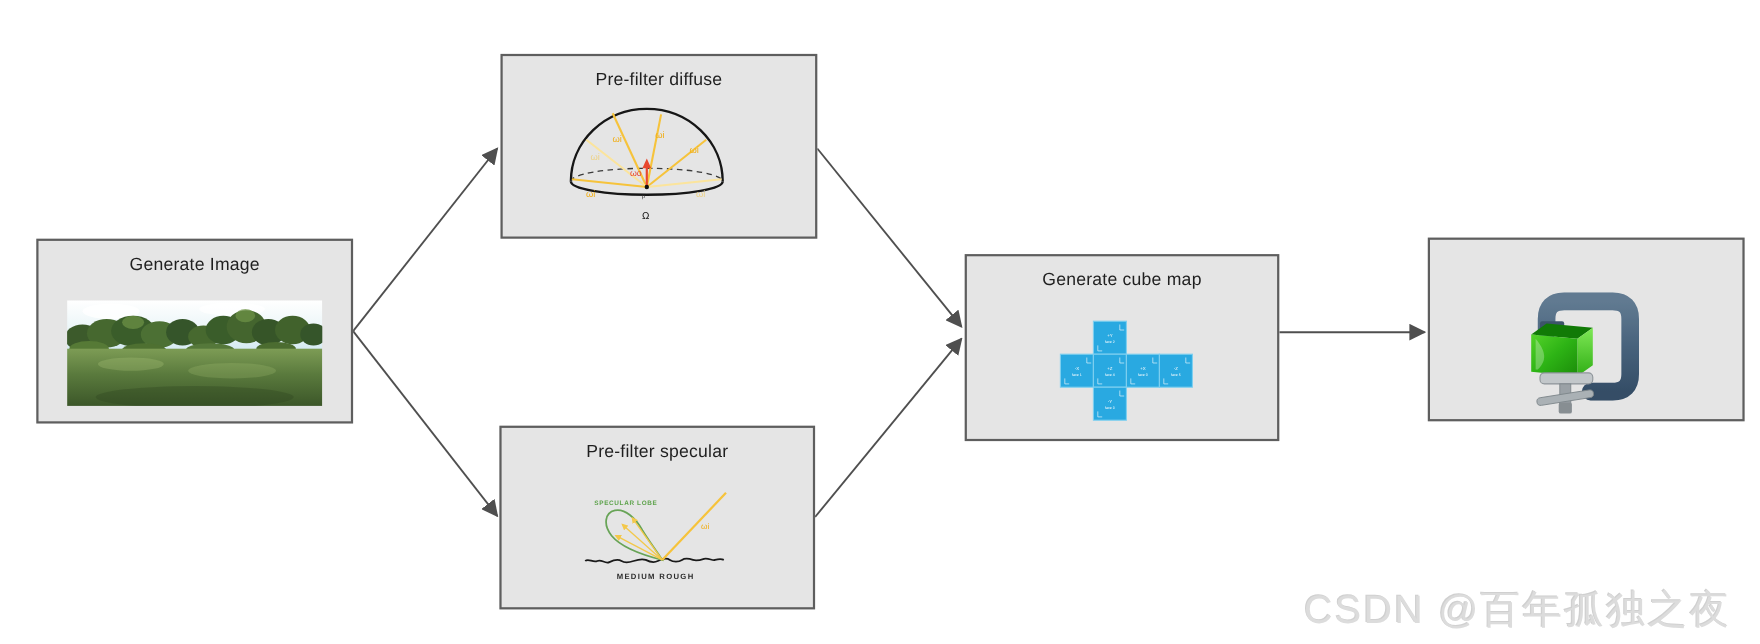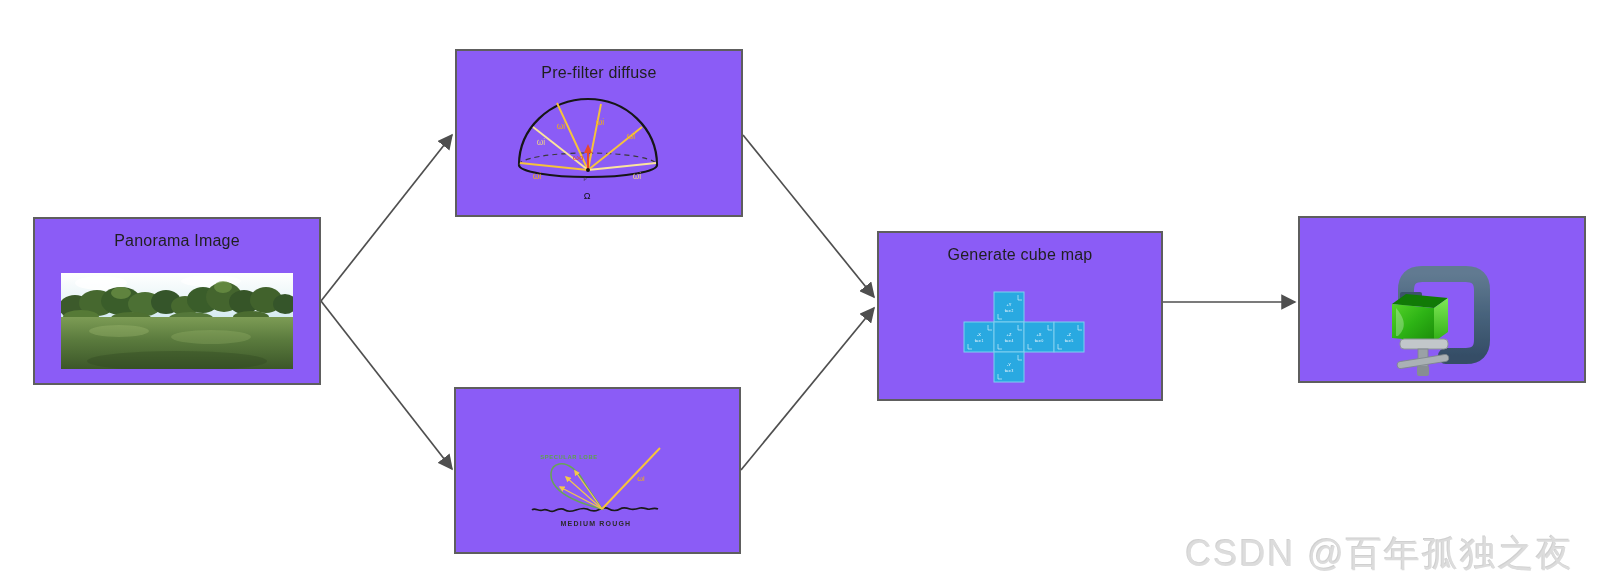--- a/index.html
+++ b/index.html
@@ -1,19 +1,19 @@
 <!DOCTYPE html>
 <html><head>
 <meta charset="utf-8">
 <style>
   html,body{margin:0;padding:0;background:#fff;}
   .canvas{position:relative;width:1600px;height:585px;background:#ffffff;overflow:hidden;
           font-family:"Liberation Sans",sans-serif;}
   .arrow-layer{position:absolute;left:0;top:0;width:1600px;height:585px;pointer-events:none;}
-  .node{position:absolute;background:#8b5cf6;border:2px solid #5e5e5e;box-sizing:border-box;}
+  .node{position:absolute;background:#e5e5e5;border:2px solid #5e5e5e;box-sizing:border-box;}
   .node-title{position:absolute;top:13px;left:0;right:0;text-align:center;
               font-size:16px;color:#1f1f1f;letter-spacing:.2px;}
   .abs{position:absolute;}
   .watermark{position:absolute;right:26px;top:530px;font-size:36px;letter-spacing:2px;
              color:#dcdcdc;text-shadow:-1px -1px 0 #d0d0d0,1px 1px 0 #ffffff;white-space:nowrap;}
   svg text{font-family:"Liberation Sans",sans-serif;}
 </style>
 </head>
 <body>
 
@@ -28,21 +28,21 @@
     <g stroke="#4f4f4f" stroke-width="1.7" fill="none">
       <line x1="321" y1="301" x2="452" y2="135" marker-end="url(#ah)"></line>
       <line x1="321" y1="301" x2="452" y2="469" marker-end="url(#ah)"></line>
       <line x1="743" y1="135" x2="874" y2="297" marker-end="url(#ah)"></line>
       <line x1="741" y1="470" x2="874" y2="308" marker-end="url(#ah)"></line>
       <line x1="1163" y1="302" x2="1295" y2="302" marker-end="url(#ah)"></line>
     </g>
   </svg>
 
   <div class="node" style="left:33px;top:217px;width:288px;height:168px;">
-    <div class="node-title">Panorama Image</div>
+    <div class="node-title">Generate Image</div>
     <svg class="abs" style="left:26px;top:54px;" width="232" height="96" viewBox="0 0 232 96">
       <defs>
         <linearGradient id="skyG" x1="0" y1="0" x2="0" y2="1">
           <stop offset="0" stop-color="#ffffff"></stop>
             <stop offset="0.55" stop-color="#e8f4f7"></stop>
             <stop offset="1" stop-color="#c9e4ee"></stop>
         </linearGradient>
         <linearGradient id="grassG" x1="0" y1="0" x2="0" y2="1">
           <stop offset="0" stop-color="#7d9c55"></stop>
             <stop offset="0.45" stop-color="#5a7a3d"></stop>
@@ -109,20 +109,21 @@
         <text x="80" y="98" text-anchor="middle">ωi</text>
         <text x="180" y="98" text-anchor="middle" fill="#edd289">ωi</text>
       </g>
       <text x="121" y="79" font-size="8" fill="#e8472e" text-anchor="middle">ωo</text>
       <text x="128" y="99" font-size="5.5" fill="#333" text-anchor="middle">p</text>
       <text x="130" y="118" font-size="9" fill="#111" text-anchor="middle">Ω</text>
     </svg>
   </div>
 
   <div class="node" style="left:454px;top:387px;width:287px;height:167px;">
+    <div class="node-title">Pre-filter specular</div>
     <svg class="abs" style="left:0;top:30px;" width="283" height="133" viewBox="0 0 283 133">
       <defs>
         <marker id="yh" viewBox="0 0 8 8" refX="6" refY="4" markerWidth="5" markerHeight="5" orient="auto-start-reverse">
           <path d="M0,0 L8,4 L0,8 Z" fill="#f3c84a"></path>
         </marker>
       </defs>
 
       <path d="M76,91 c3,-3 7,2 11,0 c4,-2 7,3 11,1 c4,-2 8,-3 11,-1 c3,2 8,1 11,0 c3,-1 8,-2 11,-1 c4,2 7,3 11,1 c4,-2 8,-3 11,-1 c3,2 8,2 11,0 c3,-2 7,-1 10,0 c3,1 7,0 10,-1 c4,-1 8,2 10,1 c4,-1 6,-1 8,0" fill="none" stroke="#1a1a1a" stroke-width="1.6"></path>
 
       <path d="M146,90 C134,87 110,80 100,68 C92,58 94,47 103,45 C112,43 122,52 128,63 C134,73 141,82 146,90 Z" fill="none" stroke="#68a457" stroke-width="1.6"></path>

